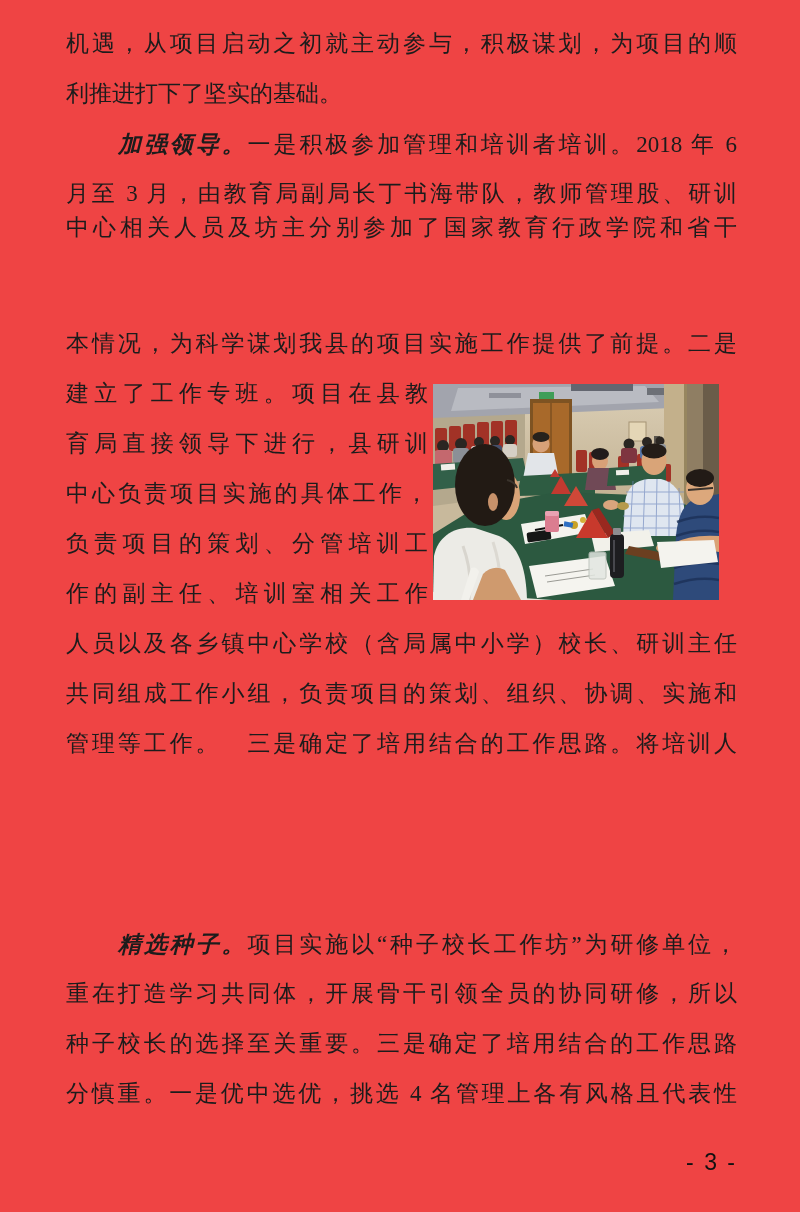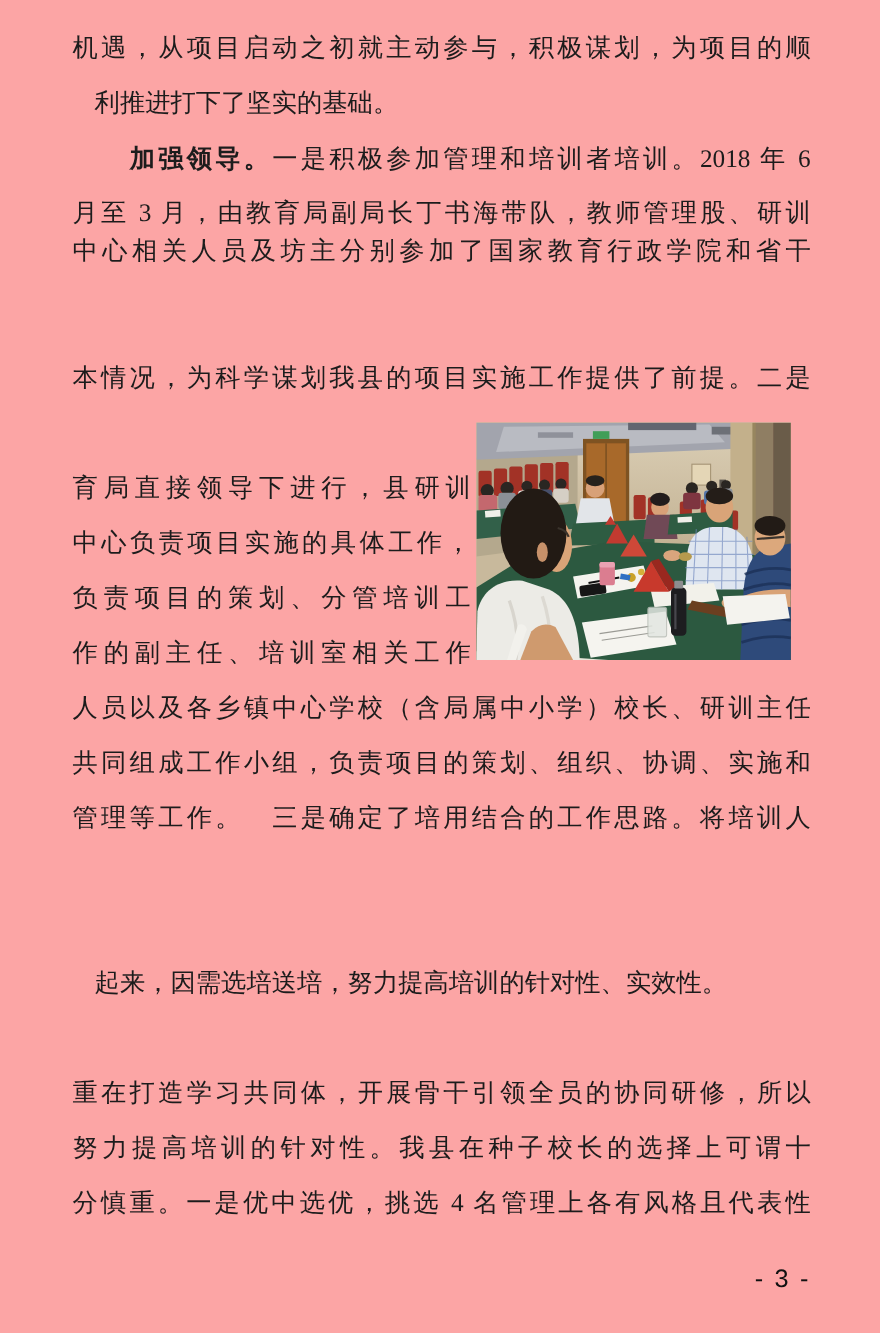--- a/index.html
+++ b/index.html
@@ -1,30 +1,30 @@
 <!DOCTYPE html>
 <html><head>
 <meta charset="utf-8">
 <style>
   html,body{margin:0;padding:0;background:#888;}
   .page{
-    position:relative;width:800px;height:1212px;background:#fca5a5;
+    position:relative;width:800px;height:1212px;background:#ef4444;
     overflow:hidden;margin:0 auto;
     font-family:"Liberation Serif", serif;
   }
   .line{
     position:absolute;left:66px;width:671px;height:40px;line-height:40px;
     font-size:23px;color:#1c1c1c;
     text-align:justify;text-align-last:justify;
     text-justify:inter-character;
   }
   .line.narrow{width:362px;}
   .line.indent{left:118px;width:619px;}
-  .line.end{text-align:right;text-align-last:left;margin-left:20px;}
-  .lead{font-weight:700;font-family:"Liberation Sans", sans-serif;}
+  .line.end{text-align:right;text-align-last:left;}
+  .lead{font-weight:700;font-family:"Liberation Sans", sans-serif;font-style:italic;}
   .pagenum{
     position:absolute;left:66px;top:1146px;width:671px;height:32px;line-height:32px;
     text-align:right;font-size:23px;color:#111;
     font-family:"Liberation Sans", sans-serif;letter-spacing:2px;
   }
   .photo{
     position:absolute;left:433px;top:384px;width:286px;height:216px;
     overflow:hidden;background:#c8b99c;
   }
   .photo svg{display:block;}
@@ -33,30 +33,31 @@
 <body>
 
 <div class="page">
 
   <div class="line" style="top:24px">机遇，从项目启动之初就主动参与，积极谋划，为项目的顺</div>
   <div class="line end" style="top:74px">利推进打下了坚实的基础。</div>
   <div class="line indent" style="top:124px"><span class="lead">加强领导。</span><span>一是积极参加管理和培训者培训。2018 年 6</span></div>
   <div class="line" style="top:174px">月至 3 月，由教育局副局长丁书海带队，教师管理股、研训</div>
   <div class="line" style="top:208px">中心相关人员及坊主分别参加了国家教育行政学院和省干</div>
   <div class="line" style="top:324px">本情况，为科学谋划我县的项目实施工作提供了前提。二是</div>
+  <div class="line narrow" style="top:374px">建立了工作专班。项目在县教</div>
   <div class="line narrow" style="top:424px">育局直接领导下进行，县研训</div>
   <div class="line narrow" style="top:474px">中心负责项目实施的具体工作，</div>
   <div class="line narrow" style="top:524px">负责项目的策划、分管培训工</div>
   <div class="line narrow" style="top:574px">作的副主任、培训室相关工作</div>
   <div class="line" style="top:624px">人员以及各乡镇中心学校（含局属中小学）校长、研训主任</div>
   <div class="line" style="top:674px">共同组成工作小组，负责项目的策划、组织、协调、实施和</div>
   <div class="line" style="top:724px">管理等工作。　三是确定了培用结合的工作思路。将培训人</div>
-  <div class="line end" style="top:874px">起来，因需选培送培，努力提高培训的针对性、实效性。</div>
+  <div class="line indent" style="top:924px"><span class="lead">精选种子。</span><span>项目实施以“种子校长工作坊”为研修单位，</span></div>
   <div class="line" style="top:974px">重在打造学习共同体，开展骨干引领全员的协同研修，所以</div>
-  <div class="line" style="top:1024px">努力提高培训的针对性。我县在种子校长的选择上可谓十</div>
+  <div class="line" style="top:1024px">种子校长的选择至关重要。三是确定了培用结合的工作思路</div>
   <div class="line" style="top:1074px">分慎重。一是优中选优，挑选 4 名管理上各有风格且代表性</div>
 
   <div class="photo">
     <svg width="286" height="216" viewBox="0 0 286 216" preserveAspectRatio="none">
       <defs>
         <filter id="soft" x="-5%" y="-5%" width="110%" height="110%">
             <feGaussianBlur stdDeviation="0.7"></feGaussianBlur>
           </filter>
         <linearGradient id="wallg" x1="0" y1="0" x2="0" y2="1">
           <stop offset="0" stop-color="#d7cab0"></stop>

